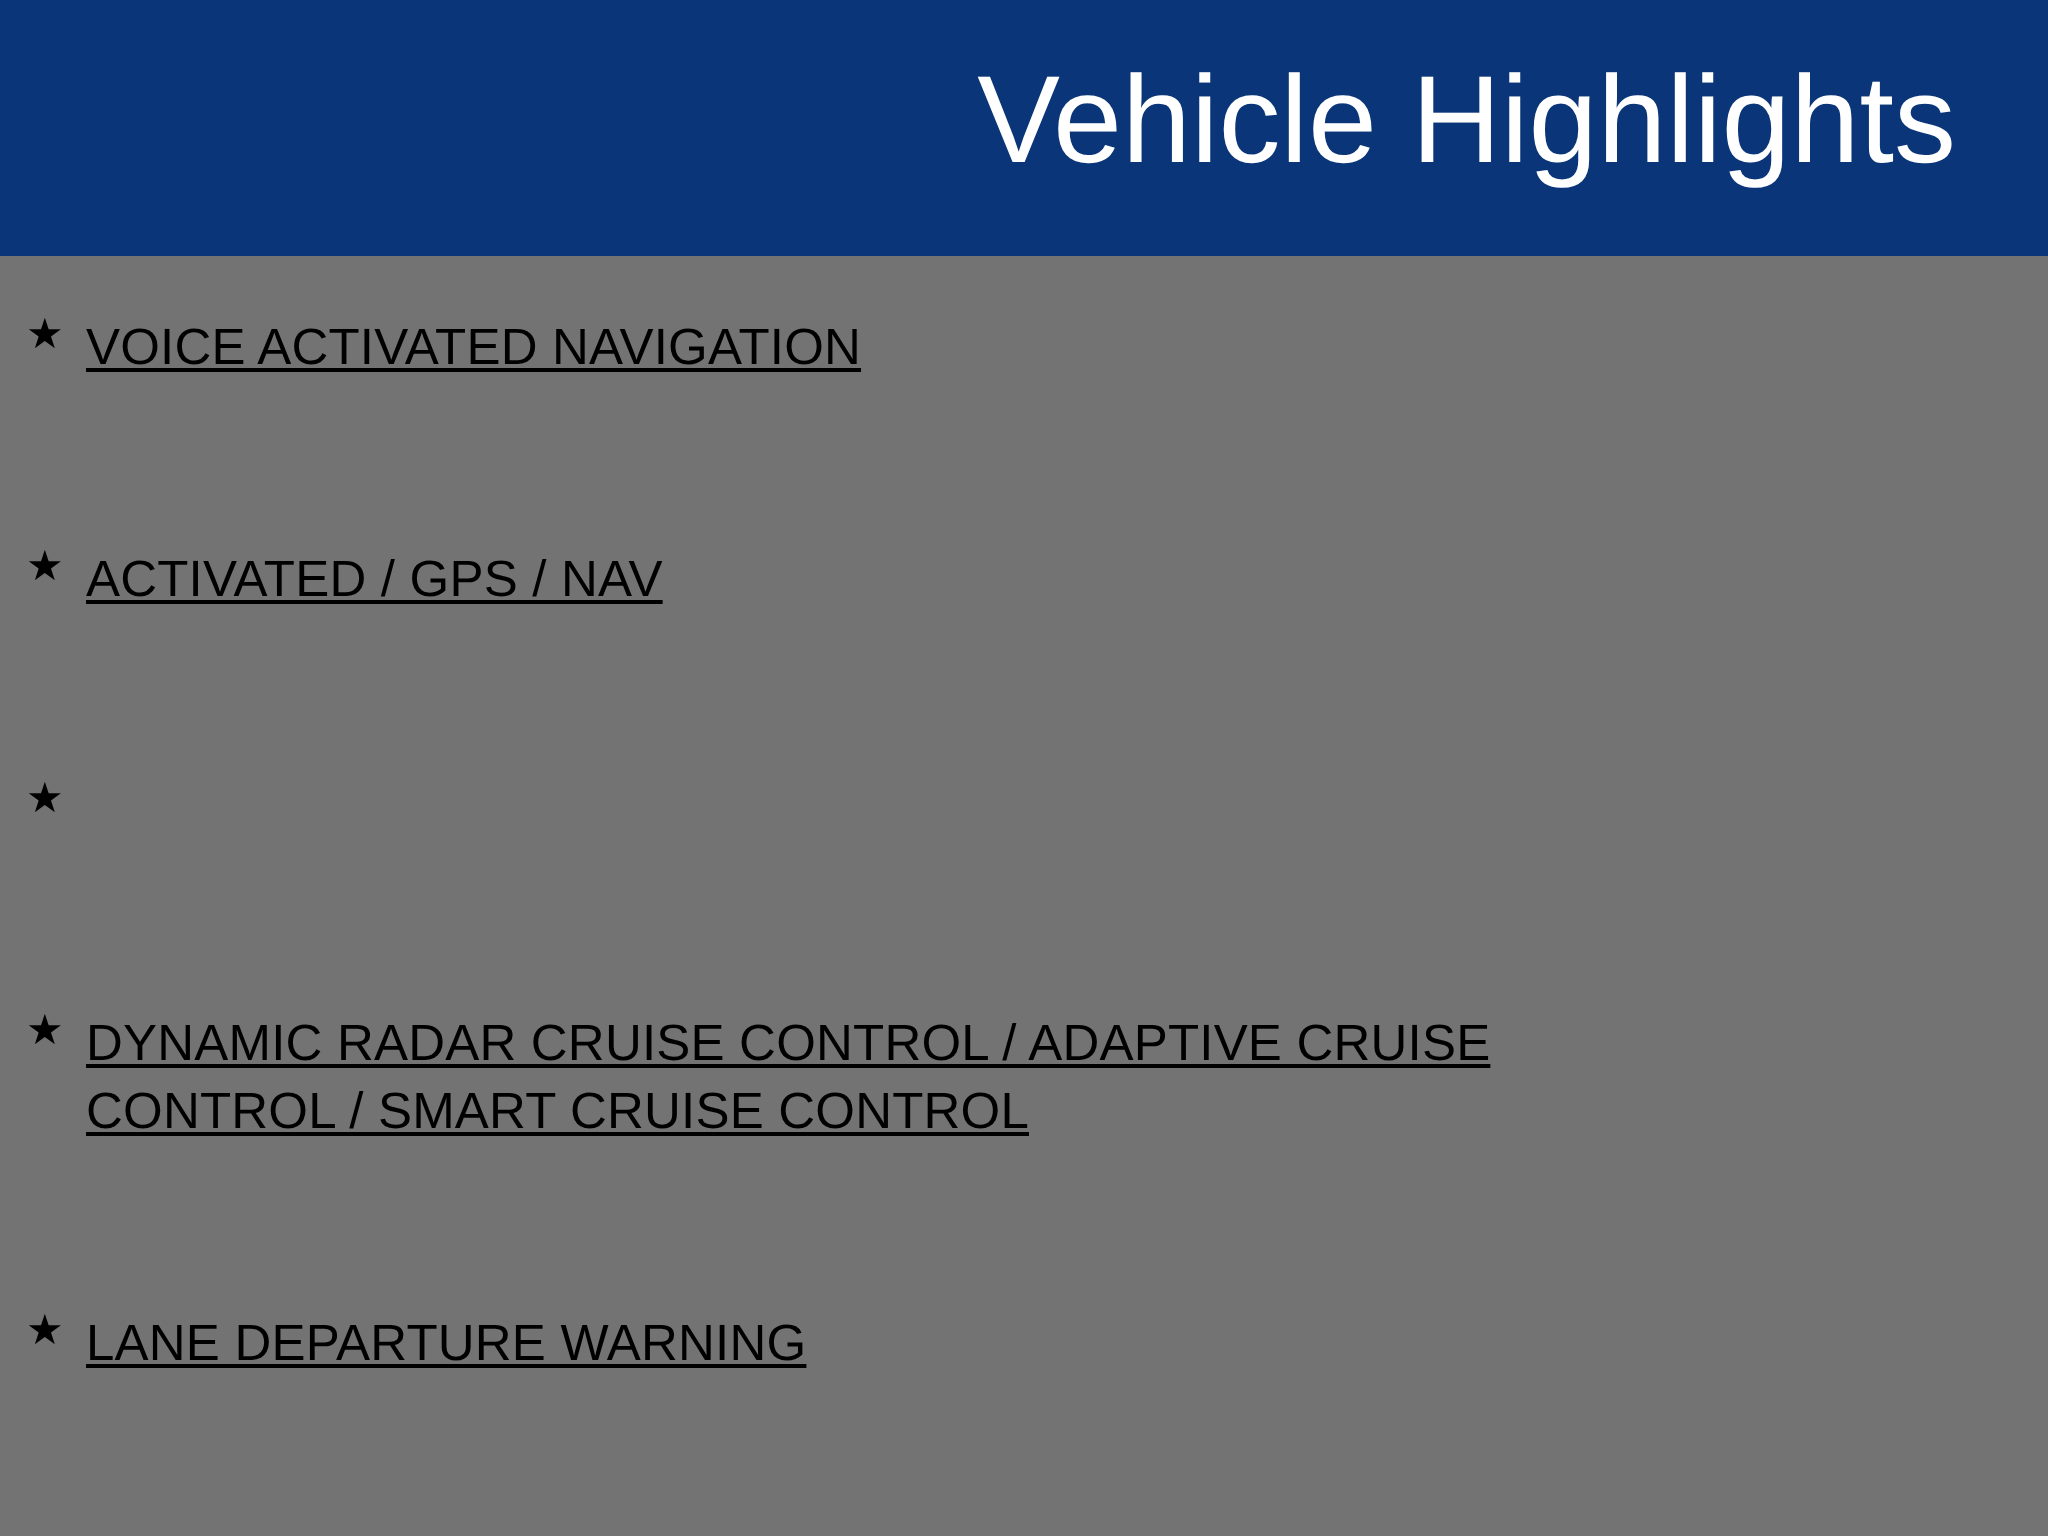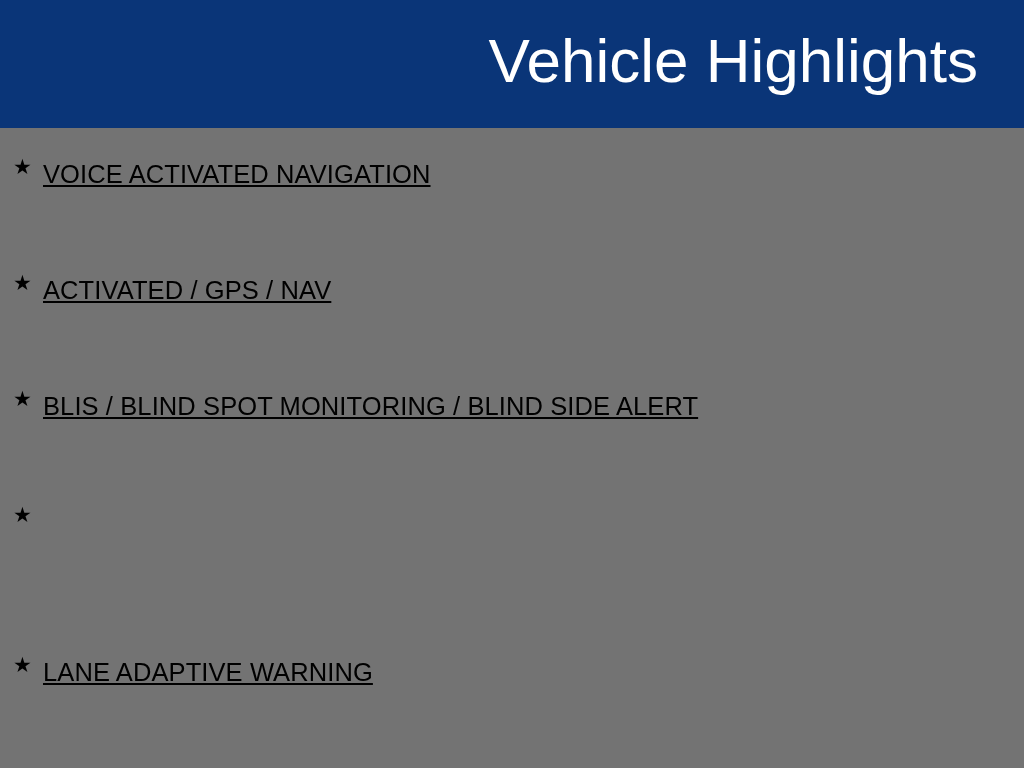--- a/index.html
+++ b/index.html
@@ -104,27 +104,28 @@
       <span class="bullet-text">VOICE ACTIVATED NAVIGATION</span>
     </li>
 
     <li class="bullet-item" style="margin-top:41px;">
       <span class="bullet-marker">★</span>
       <span class="bullet-text">ACTIVATED / GPS / NAV</span>
     </li>
 
     <li class="bullet-item" style="margin-top:41px;">
       <span class="bullet-marker">★</span>
-      <span class="bullet-text">BLIS / BLIND SPOT MONITORING / BLIND SIDE ALERT</span>
     </li>
 
     <li class="bullet-item" style="margin-top:41px; min-height:109px;">
       <span class="bullet-marker">★</span>
+      <span class="bullet-text">DYNAMIC RADAR CRUISE CONTROL / ADAPTIVE CRUISE
+CONTROL / SMART CRUISE CONTROL</span>
     </li>
 
     <li class="bullet-item" style="margin-top:41px;">
       <span class="bullet-marker">★</span>
-      <span class="bullet-text">LANE ADAPTIVE WARNING</span>
+      <span class="bullet-text">LANE DEPARTURE WARNING</span>
     </li>
 
   </ul>
 
 </div>
 
 </body></html>

